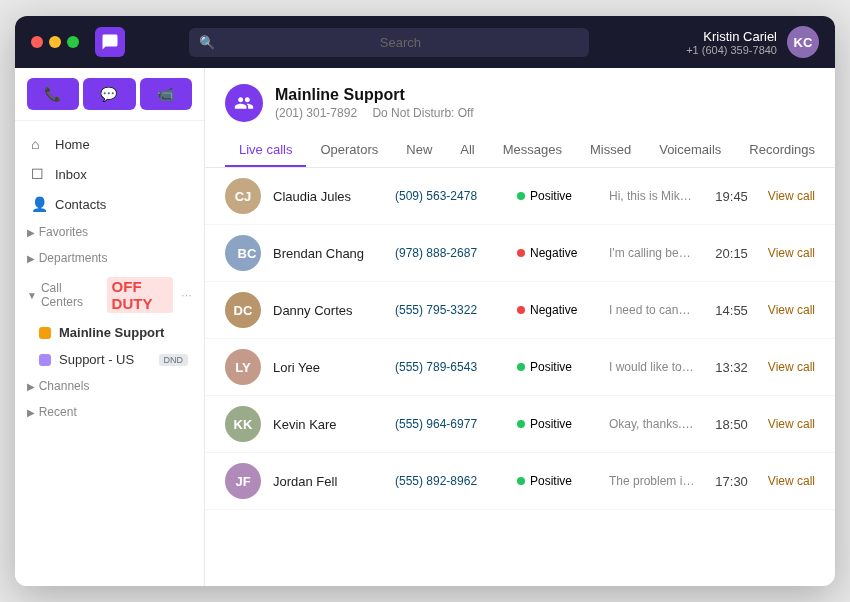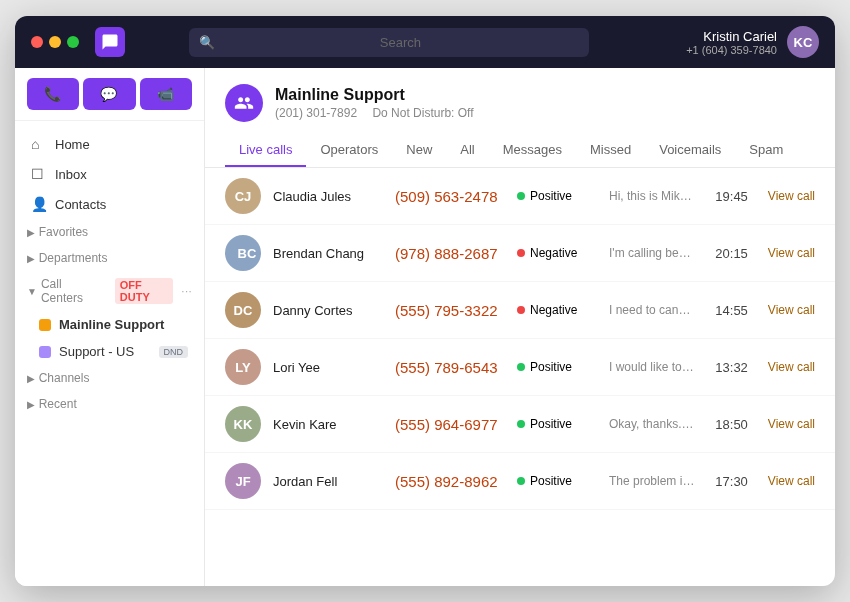--- a/index.html
+++ b/index.html
@@ -173,21 +173,21 @@
       gap: 8px;
     }
     .call-center-item.active { font-weight: 600; }
     .cc-dot {
       width: 12px;
       height: 12px;
       border-radius: 3px;
       flex-shrink: 0;
     }
     .duty-badge {
-      font-size: 11px;
+      font-size: 15px;
       background: #fee2e2;
       color: #ef4444;
       padding: 1px 5px;
       border-radius: 3px;
       margin-left: 12px;
       font-weight: 600;
     }
     .dnd-badge {
       font-size: 9px;
       background: #e5e7eb;
@@ -272,22 +272,22 @@
     }
     .caller-name {
       width: 110px;
       font-size: 13px;
       font-weight: 500;
       color: #222;
       flex-shrink: 0;
     }
     .caller-phone {
       width: 110px;
-      font-size: 15px;
-      color: #c2410c;
+      font-size: 12px;
+      color: #0c4a6e;
       flex-shrink: 0;
     }
     .sentiment {
       width: 80px;
       font-size: 12px;
       display: flex;
       align-items: center;
       gap: 5px;
       flex-shrink: 0;
     }
@@ -435,20 +435,21 @@
           </div>
         </div>
         <div class="tabs">
           <div class="tab active">Live calls</div>
           <div class="tab">Operators</div>
           <div class="tab">New</div>
           <div class="tab">All</div>
           <div class="tab">Messages</div>
           <div class="tab">Missed</div>
           <div class="tab">Voicemails</div>
+          <div class="tab">Recordings</div>
           <div class="tab">Spam</div>
         </div>
       </div>
 
       <div class="call-list">
 
       <div class="call-row">
     <div class="caller-avatar" style="background:#c4a882;">
       <span style="color:white;font-weight:600;font-size:13px;">CJ</span>
     </div>

